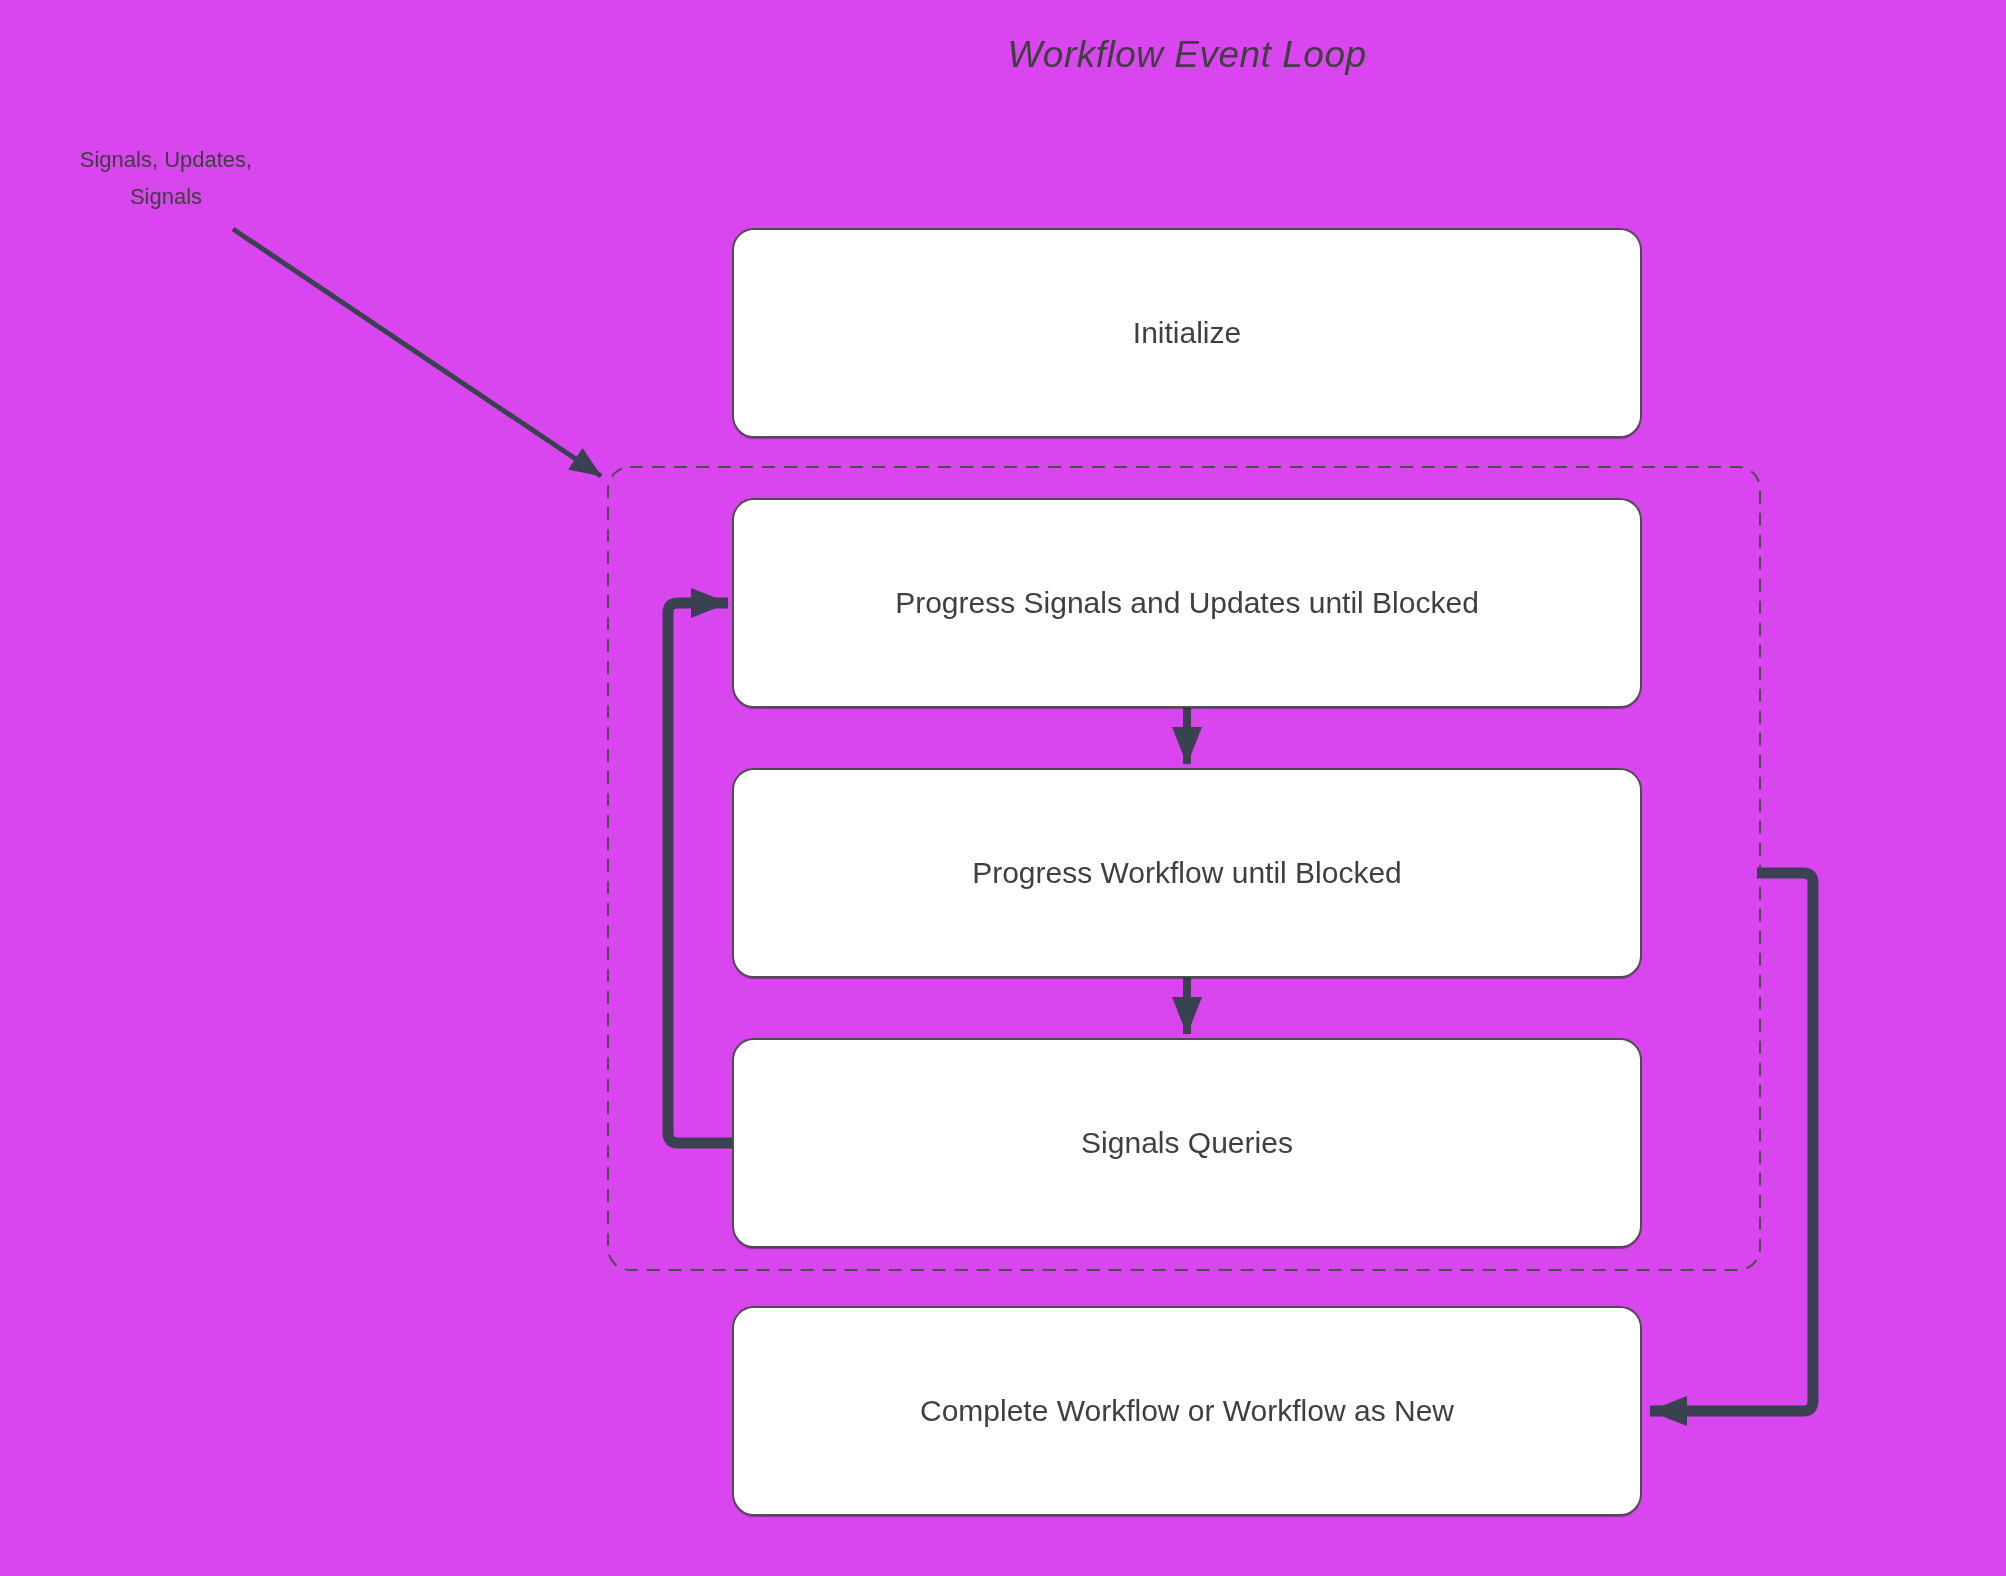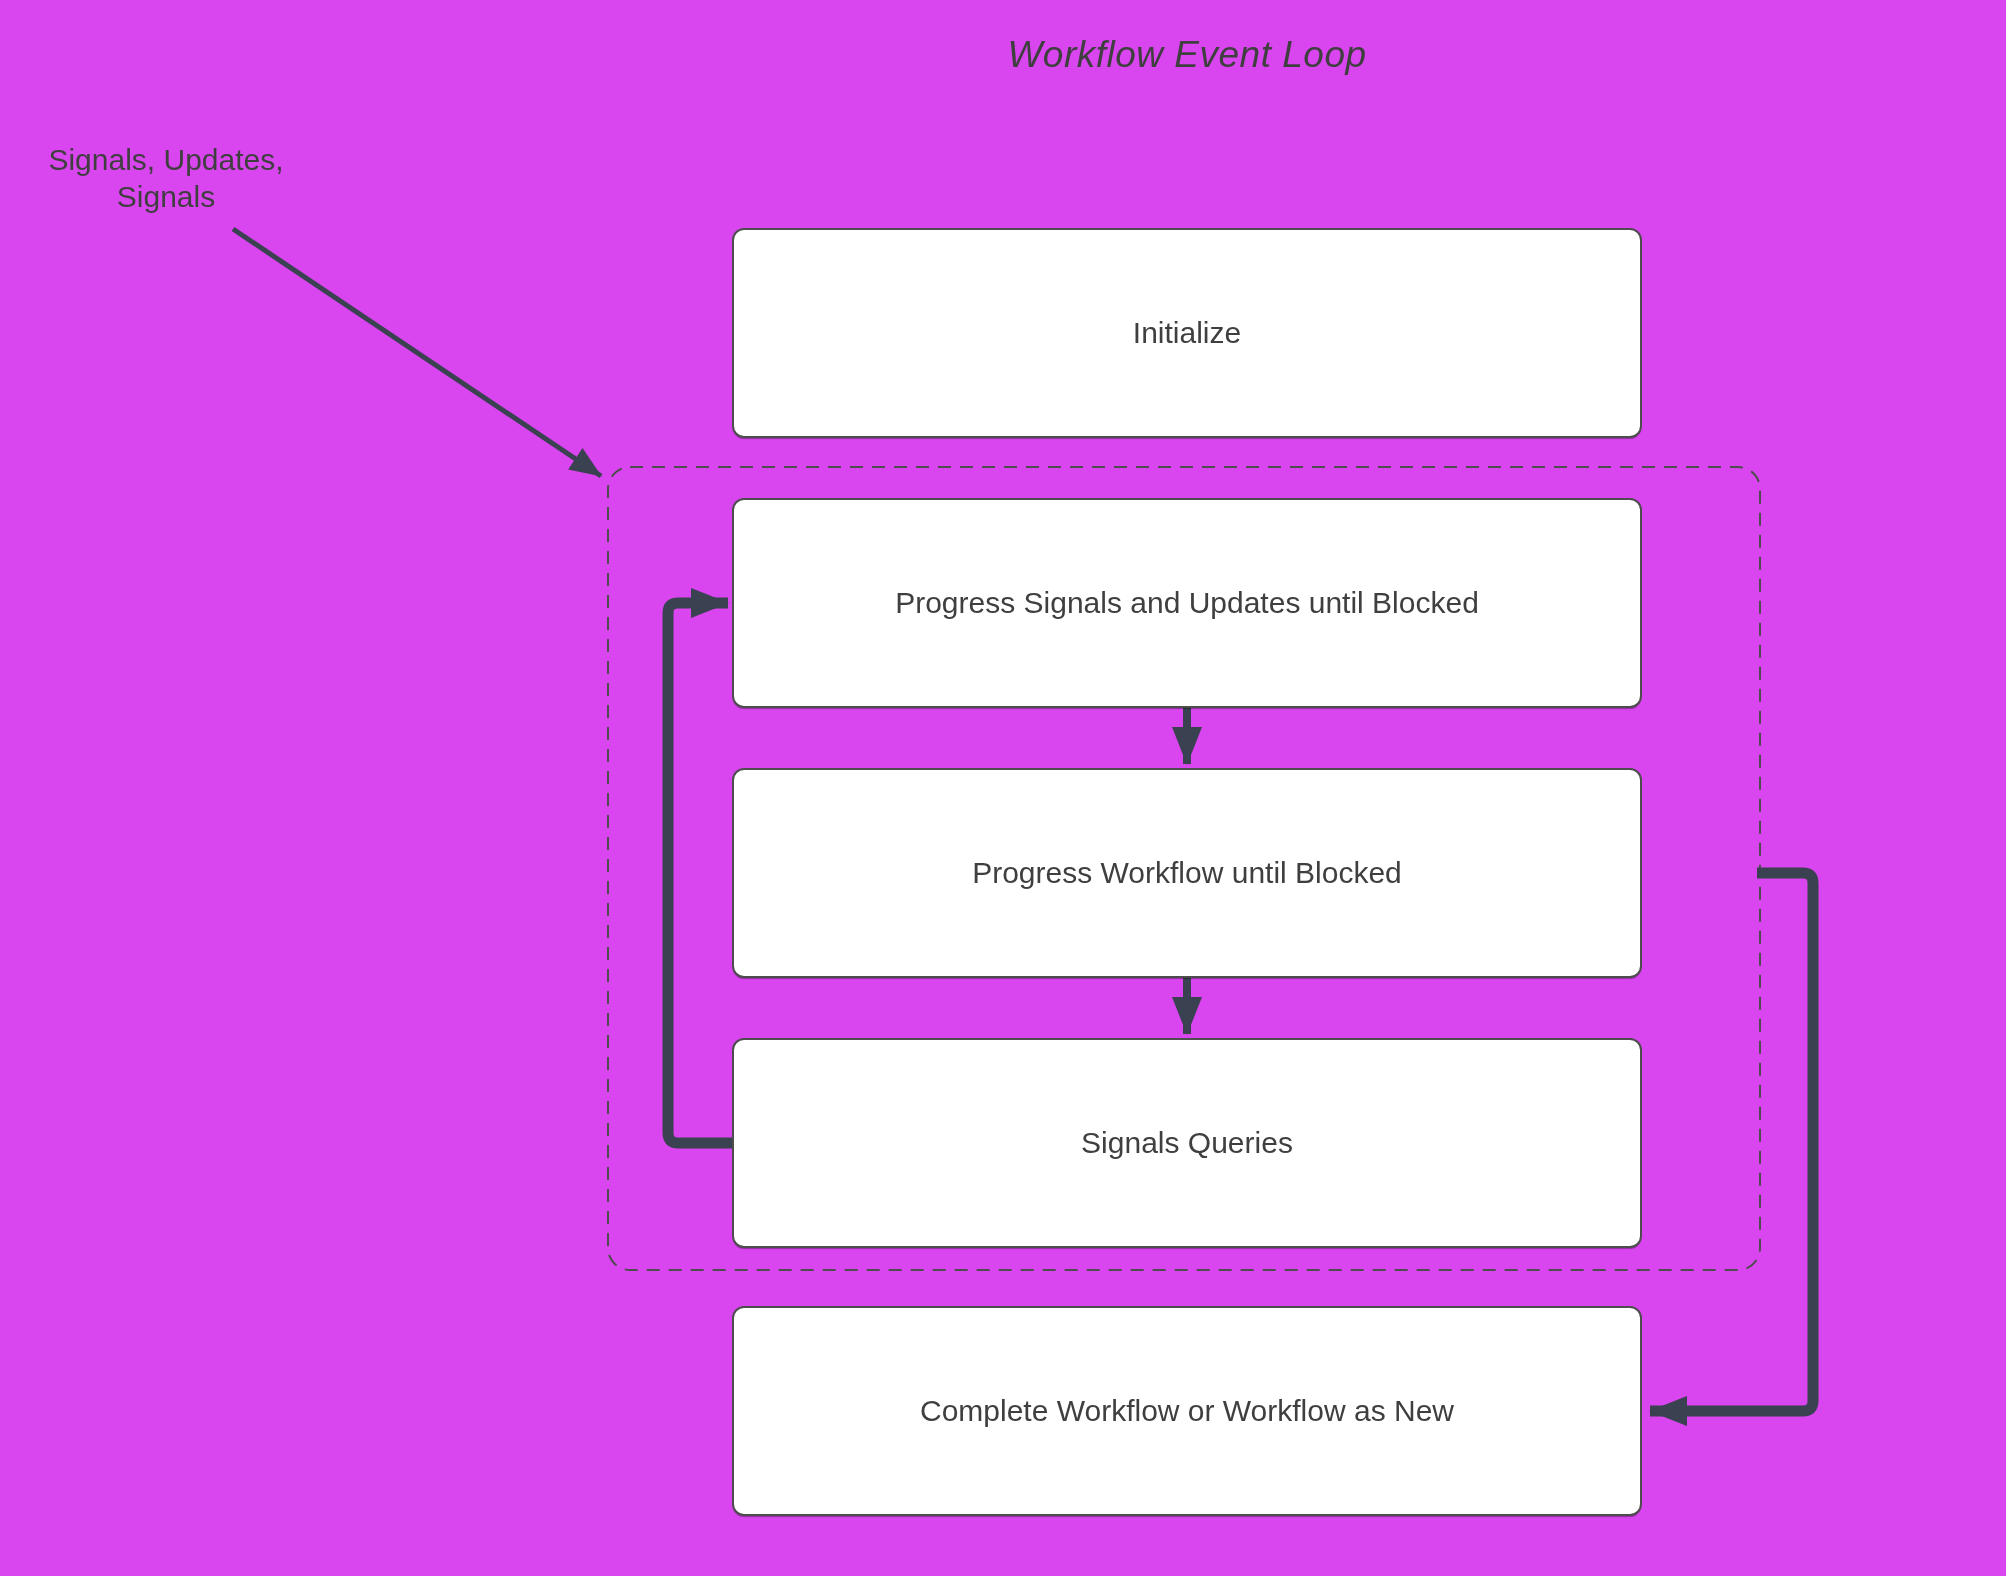--- a/index.html
+++ b/index.html
@@ -32,33 +32,33 @@
     font-style: italic;
     color: #3f3f3f;
     letter-spacing: 0.5px;
   }
   .annotation {
     position: absolute;
     left: 20px;
     top: 141px;
     width: 292px;
     text-align: center;
-    font-size: 30px;
+    font-size: 22px;
     line-height: 37px;
     color: #3f3f3f;
   }
   .node {
     position: absolute;
     left: 732px;
     width: 910px;
     height: 210px;
     box-sizing: border-box;
     background: #ffffff;
     border: 2px solid #4d4d4d;
-    border-radius: 12px;
+    border-radius: 22px;
     display: flex;
     align-items: center;
     justify-content: center;
     font-size: 30px;
     color: #3f3f3f;
     text-align: center;
     box-shadow: 0 2px 1px -1px rgba(0,0,0,0.35);
   }
   .node-initialize        { top: 228px; }
   .node-progress-signals  { top: 498px; }

